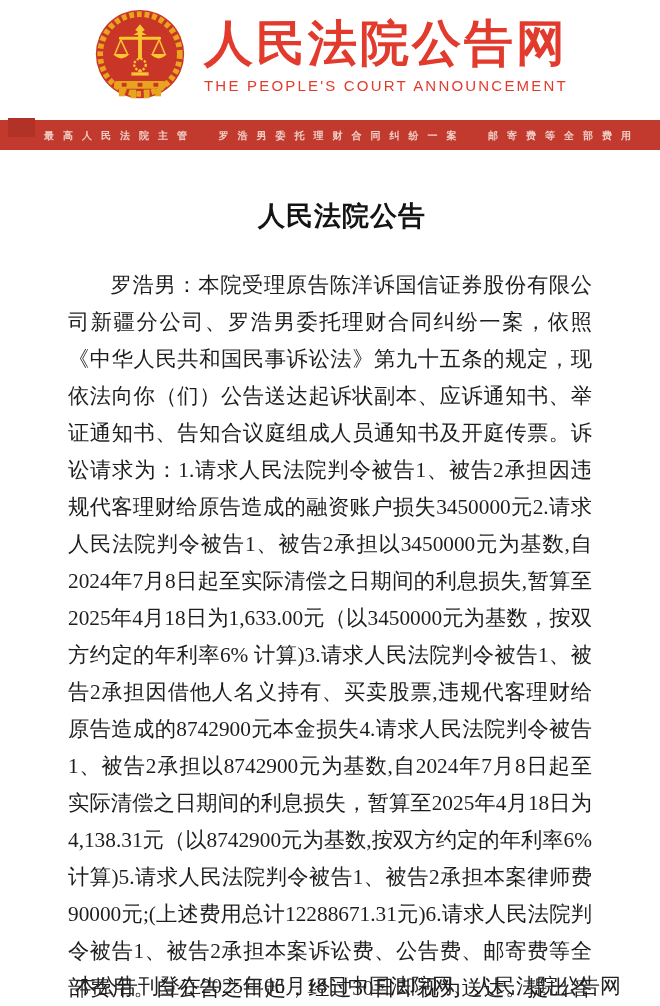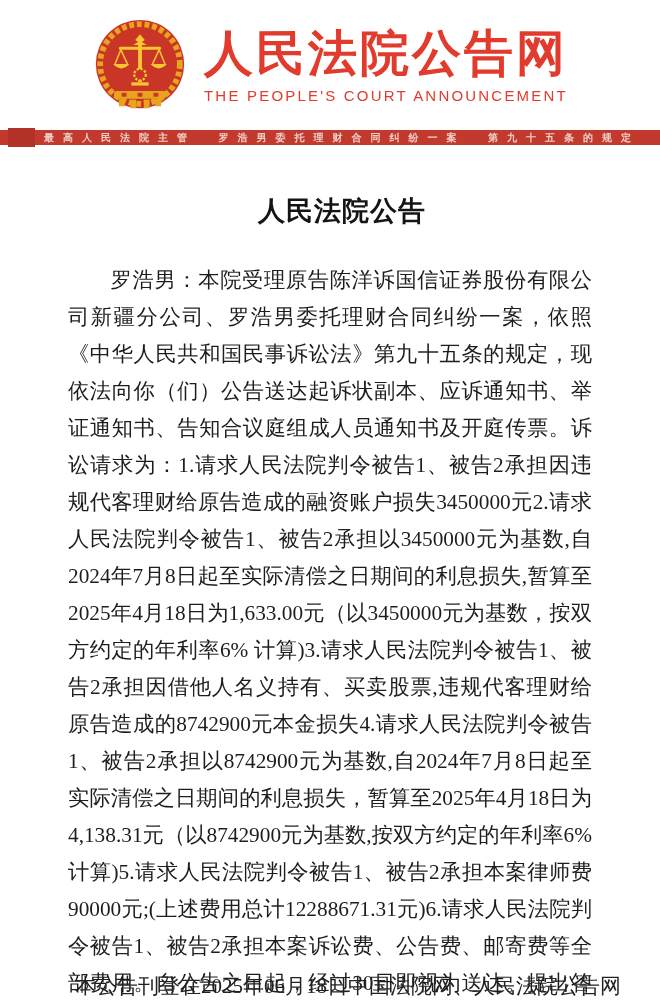--- a/index.html
+++ b/index.html
@@ -5,21 +5,21 @@
   html,body{margin:0;padding:0;}
   body{
     width:660px;height:1006px;
     background:#ffffff;
     position:relative;
     font-family:"Liberation Sans","DejaVu Sans",sans-serif;
     overflow:hidden;
   }
   
   .header{
-    padding-top:16px;
+    padding-top:6px;
     display:flex;
     justify-content:center;
     align-items:center;
     gap:16px;
     height:100px;
   }
   .logo{width:96px;height:96px;flex:0 0 auto;}
   .title-block{display:flex;flex-direction:column;}
   .site-title{
     color:#e23b2d;
@@ -34,21 +34,21 @@
     font-size:15px;
     font-weight:normal;
     letter-spacing:2.2px;
     margin-top:7px;
     white-space:nowrap;
   }
   
   .banner{
     position:relative;
     margin-top:14px;
-    height:15px;
+    height:30px;
     background:#c23a2e;
   }
   .banner-cap{
     position:absolute;
     left:8px;top:-2px;
     width:27px;height:19px;
     background:#b23227;
   }
   .banner-inner{
     position:absolute;
@@ -146,21 +146,21 @@
     <div class="site-title">人民法院公告网</div>
     <div class="site-subtitle">THE PEOPLE'S COURT ANNOUNCEMENT</div>
   </div>
 </div>
 
 <div class="banner">
   <div class="banner-cap"></div>
   <div class="banner-inner">
     <span class="banner-text">最高人民法院主管</span>
     <span class="banner-text">罗浩男委托理财合同纠纷一案</span>
-    <span class="banner-text">第九十五条的规定</span>
+    <span class="banner-text">邮寄费等全部费用</span>
   </div>
 </div>
 
 <div>
   <div class="doc-title">人民法院公告</div>
   <div class="doc-body">罗浩男：本院受理原告陈洋诉国信证券股份有限公司新疆分公司、罗浩男委托理财合同纠纷一案，依照《中华人民共和国民事诉讼法》第九十五条的规定，现依法向你（们）公告送达起诉状副本、应诉通知书、举证通知书、告知合议庭组成人员通知书及开庭传票。诉讼请求为：1.请求人民法院判令被告1、被告2承担因违规代客理财给原告造成的融资账户损失3450000元2.请求人民法院判令被告1、被告2承担以3450000元为基数,自2024年7月8日起至实际清偿之日期间的利息损失,暂算至2025年4月18日为1,633.00元（以3450000元为基数，按双方约定的年利率6% 计算)3.请求人民法院判令被告1、被告2承担因借他人名义持有、买卖股票,违规代客理财给原告造成的8742900元本金损失4.请求人民法院判令被告1、被告2承担以8742900元为基数,自2024年7月8日起至实际清偿之日期间的利息损失，暂算至2025年4月18日为4,138.31元（以8742900元为基数,按双方约定的年利率6% 计算)5.请求人民法院判令被告1、被告2承担本案律师费90000元;(上述费用总计12288671.31元)6.请求人民法院判令被告1、被告2承担本案诉讼费、公告费、邮寄费等全部费用。自公告之日起，经过30日即视为送达。提出答辩状的期限和举证期限分别为公告送达期满后15日和15日内。并定于举证期满后第3日下午16时（遇法定假日顺延）在本院公开开庭审理，逾期将依法缺席裁判。</div>
 
   <div class="footer-note">本公告刊登在2025年06月18日中国法院网、人民法院公告网</div>
 </div>
 

